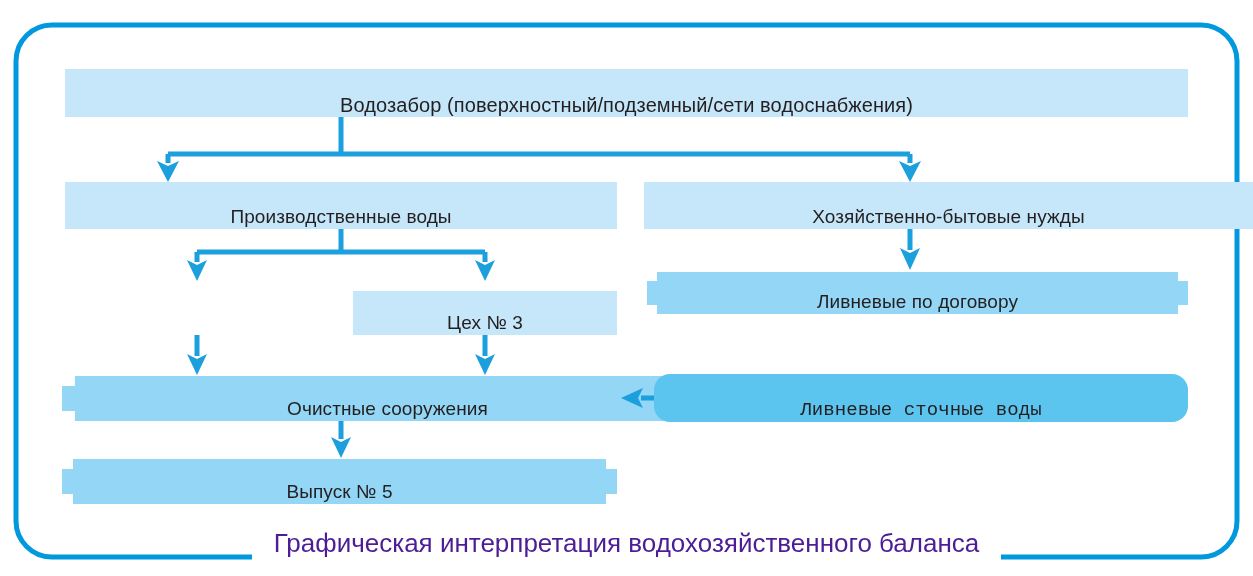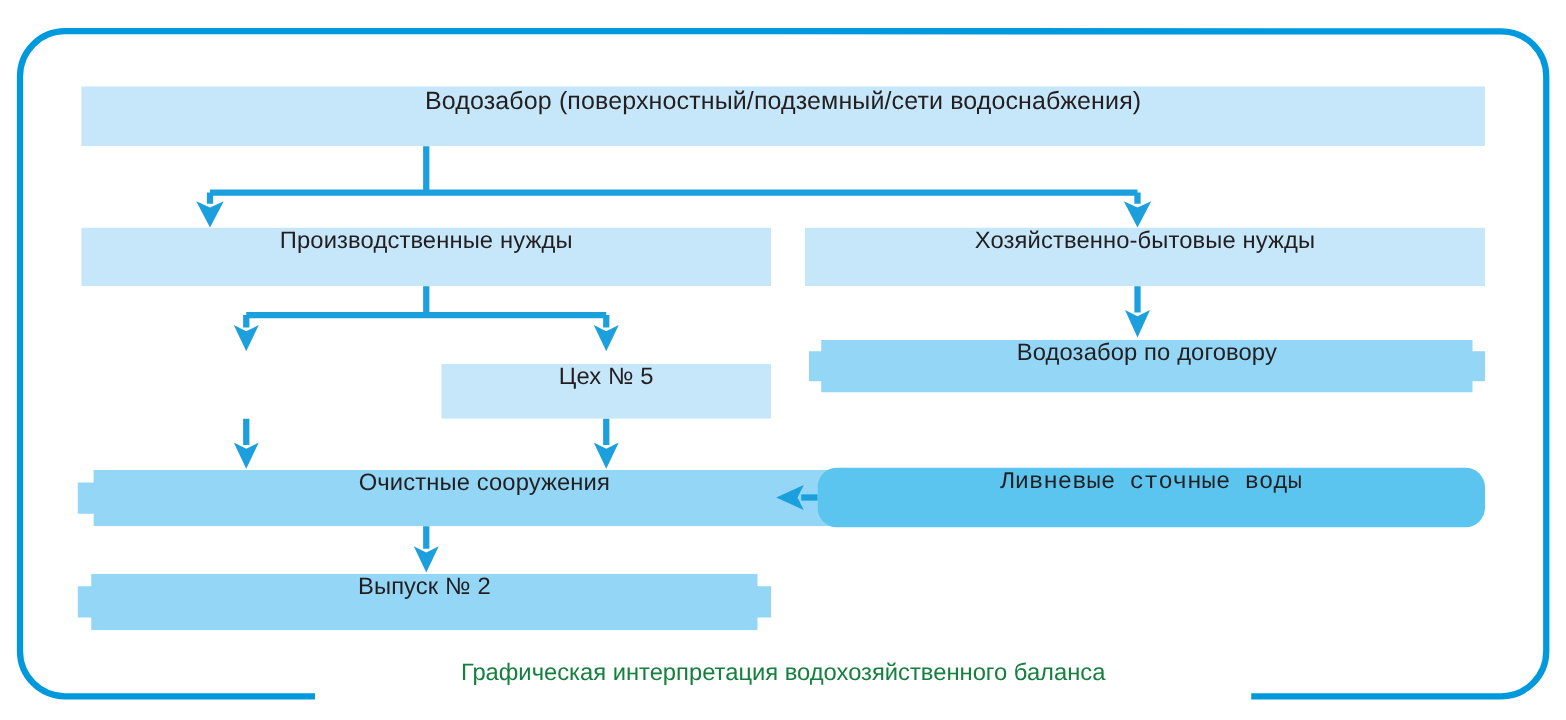--- a/index.html
+++ b/index.html
@@ -26,21 +26,21 @@
     top: 0;
     width: 1253px;
     height: 576px;
     pointer-events: none;
   }
 
   
   .node {
     position: absolute;
     display: flex;
-    align-items: flex-start;
+    align-items: flex-end;
     justify-content: center;
     box-sizing: border-box;
     color: #231f20;
     font-size: 19px;
     line-height: 1.2;
     letter-spacing: 0.1px;
     white-space: nowrap;
     border-radius: 14px;
   }
   .node .label {
@@ -70,22 +70,22 @@
     pointer-events: none;
   }
 
   
   .caption {
     position: absolute;
     left: 0;
     top: 528px;
     width: 1253px;
     text-align: center;
-    font-size: 19px;
-    color: #15803d;
+    font-size: 26px;
+    color: #4c1d95;
     white-space: nowrap;
   }
 </style>
 </head>
 <body>
 
 <div id="root">
 
   <svg class="frame-svg" viewBox="0 0 1253 576" xmlns="http://www.w3.org/2000/svg">
 
@@ -97,44 +97,44 @@
     <svg class="shape" viewBox="0 0 1123 48" preserveAspectRatio="none">
       <rect x="0" y="0" width="1123" height="48" fill="#c6e6fa"></rect>
     </svg>
     <span class="label">Водозабор (поверхностный/подземный/сети водоснабжения)</span>
   </div>
 
   <div class="node" style="left:65px; top:182px; width:552px; height:47px;">
     <svg class="shape" viewBox="0 0 552 47" preserveAspectRatio="none">
       <rect x="0" y="0" width="552" height="47" fill="#c6e6fa"></rect>
     </svg>
-    <span class="label">Производственные нужды</span>
-  </div>
-
-  <div class="node" style="left:644px; top:182px; width:544px; height:47px;">
+    <span class="label">Производственные воды</span>
+  </div>
+
+  <div class="node" style="left:644px; top:182px; width:609px; height:47px;">
     <svg class="shape" viewBox="0 0 544 47" preserveAspectRatio="none">
       <rect x="0" y="0" width="544" height="47" fill="#c6e6fa"></rect>
     </svg>
     <span class="label">Хозяйственно-бытовые нужды</span>
   </div>
 
 
   <div class="node" style="left:353px; top:291px; width:264px; height:44px;">
     <svg class="shape" viewBox="0 0 264 44" preserveAspectRatio="none">
       <rect x="0" y="0" width="264" height="44" fill="#c6e6fa"></rect>
     </svg>
-    <span class="label">Цех № 5</span>
+    <span class="label">Цех № 3</span>
   </div>
 
   <div class="node" style="left:647px; top:272px; width:541px; height:42px;">
     <svg class="shape" viewBox="0 0 541 42" preserveAspectRatio="none">
       <path d="M 10 0 L 531 0 L 531 9 L 541 9 L 541 33 L 531 33 L 531 42
                L 10 42 L 10 33 L 0 33 L 0 9 L 10 9 Z" fill="#93d6f5"></path>
     </svg>
-    <span class="label">Водозабор по договору</span>
+    <span class="label">Ливневые по договору</span>
   </div>
 
   <div class="node" style="left:62px; top:376px; width:651px; height:45px;">
     <svg class="shape" viewBox="0 0 555 45" preserveAspectRatio="none">
       <path d="M 11 0 L 544 0 L 544 10 L 555 10 L 555 35 L 544 35 L 544 45
                L 11 45 L 11 35 L 0 35 L 0 10 L 11 10 Z" fill="#93d6f5"></path>
     </svg>
     <span class="label">Очистные сооружения</span>
   </div>
 
@@ -143,21 +143,21 @@
       <rect x="0" y="0" width="534" height="48" rx="16" ry="16" fill="#5bc5f0"></rect>
     </svg>
     <span class="label">Ливневые сточные воды</span>
   </div>
 
   <div class="node" style="left:62px; top:459px; width:555px; height:45px;">
     <svg class="shape" viewBox="0 0 555 45" preserveAspectRatio="none">
       <path d="M 11 0 L 544 0 L 544 10 L 555 10 L 555 35 L 544 35 L 544 45
                L 11 45 L 11 35 L 0 35 L 0 10 L 11 10 Z" fill="#93d6f5"></path>
     </svg>
-    <span class="label">Выпуск № 2</span>
+    <span class="label">Выпуск № 5</span>
   </div>
 
   <svg class="connectors" viewBox="0 0 1253 576" xmlns="http://www.w3.org/2000/svg">
     <defs>
       <marker id="arrow-down" viewBox="0 0 12 12" refX="6" refY="10" markerWidth="12" markerHeight="12" orient="auto-start-reverse">
         <path d="M 0 0 L 6 12 L 12 0 L 6 3 Z" fill="#1b9fdd"></path>
       </marker>
     </defs>
 
     <g>

